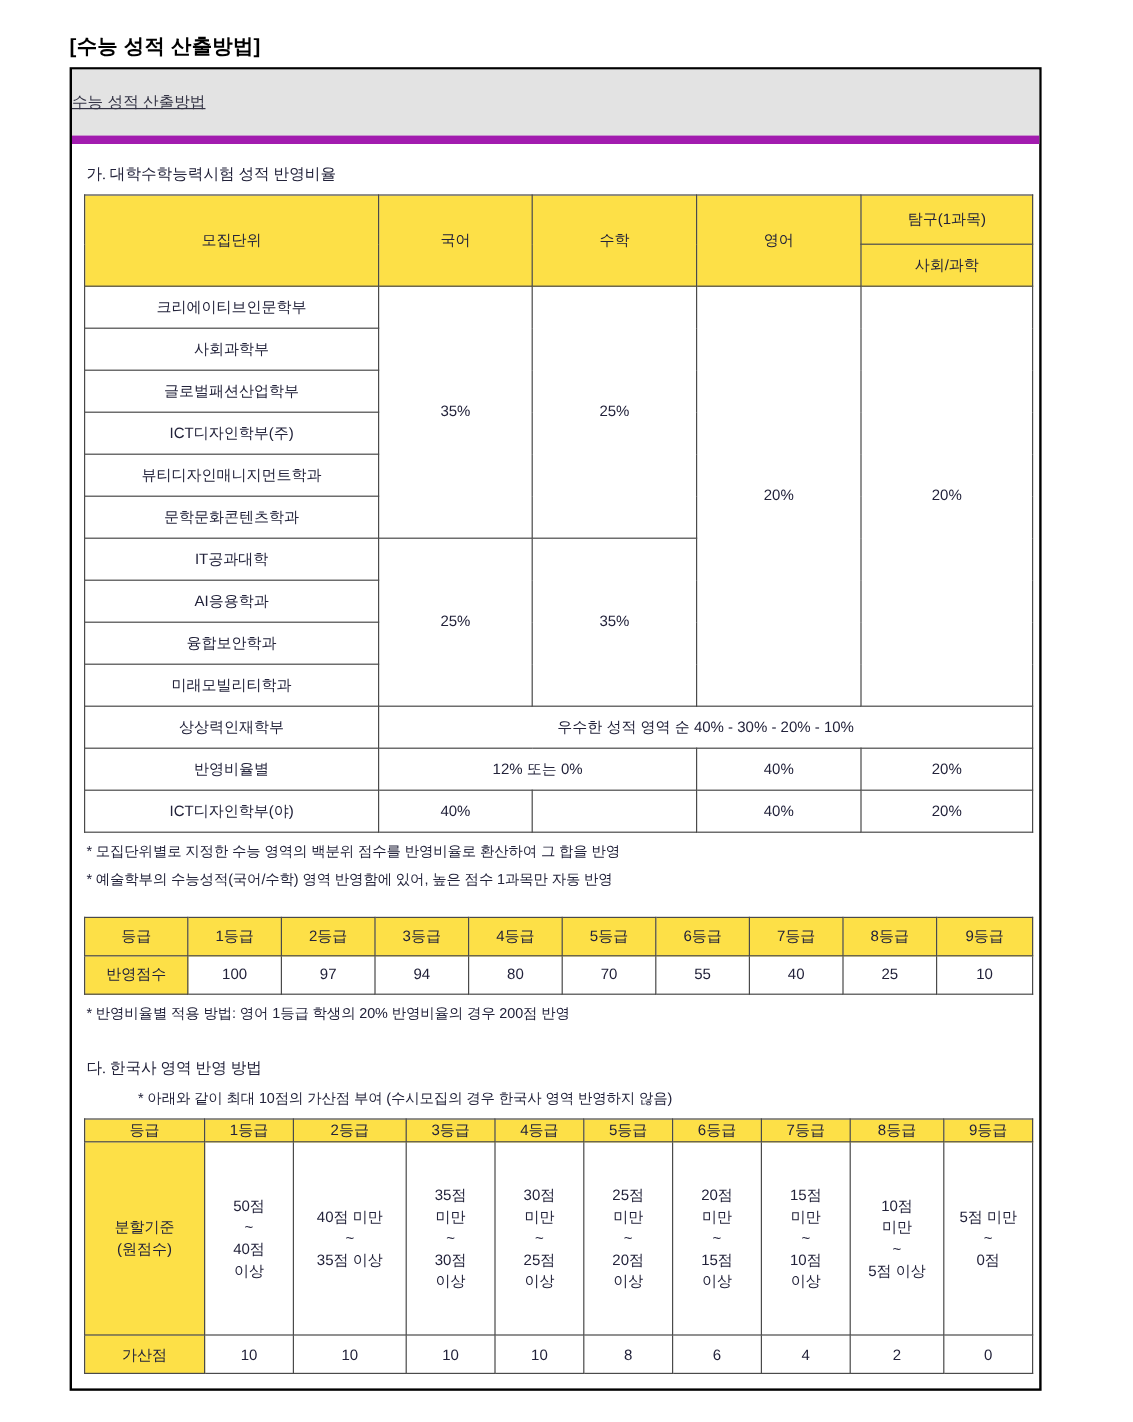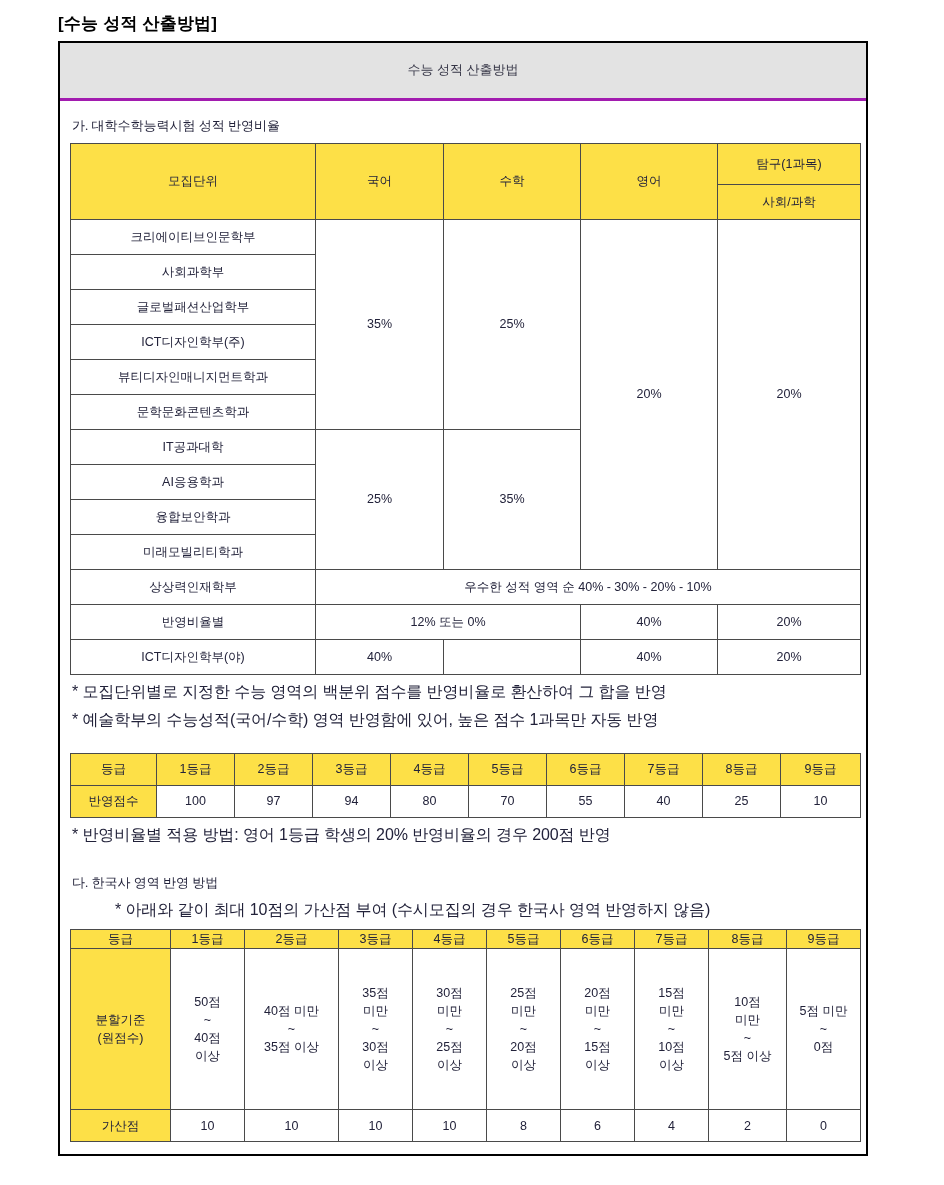--- a/index.html
+++ b/index.html
@@ -12,56 +12,57 @@
     height: 1185px;
     font-family: "Liberation Sans", "DejaVu Sans", sans-serif;
     color: #1a1a2e;
     -webkit-font-smoothing: antialiased;
   }
   .page {
     position: relative;
     width: 944px;
     height: 1185px;
     box-sizing: border-box;
-    padding: 8px 0 0 0;
+    padding: 23px 0 0 0;
   }
   .doc-title {
     font-size: 17px;
     font-weight: bold;
     color: #000000;
     margin: 4px 0 6px 58px;
     letter-spacing: 0.2px;
   }
   .outer-frame {
     margin-left: 58px;
     width: 810px;
     box-sizing: border-box;
     border: 2px solid #000000;
     background: #ffffff;
     padding: 0;
   }
   .banner {
     background: #e3e3e3;
-    border-bottom: 3px solid #a21caf;
-    text-align: center;
+    border-bottom: 7px solid #a21caf;
+    text-align: left;
     font-size: 13px;
     color: #333344;
     padding: 18px 0 19px 0;
+    text-decoration: underline;
   }
   .inner {
     padding: 10px 10px 12px 10px;
   }
   .section-label {
     font-size: 13px;
     color: #22223a;
     margin: 6px 0 8px 2px;
     font-family: Liberation Serif, serif;
   }
   .note {
-    font-size: 16px;
+    font-size: 12px;
     color: #22223a;
     margin: 7px 0 0 2px;
     letter-spacing: -0.1px;
   }
   .spacer-lg { height: 22px; }
 
   table.grid {
     border-collapse: collapse;
     table-layout: fixed;
     width: 790px;

